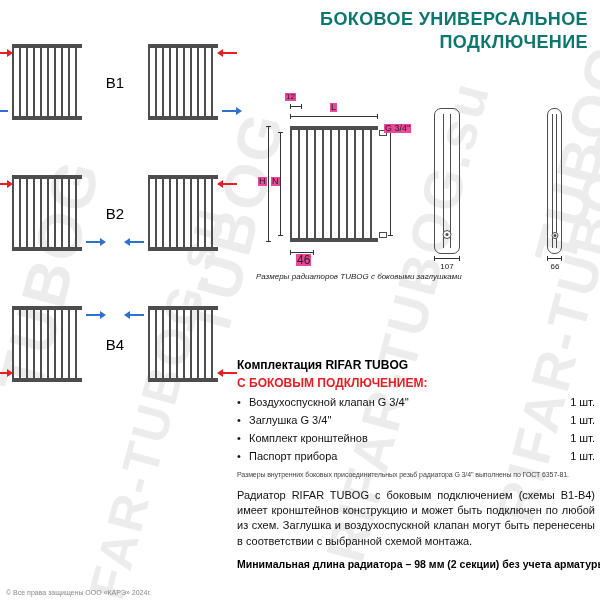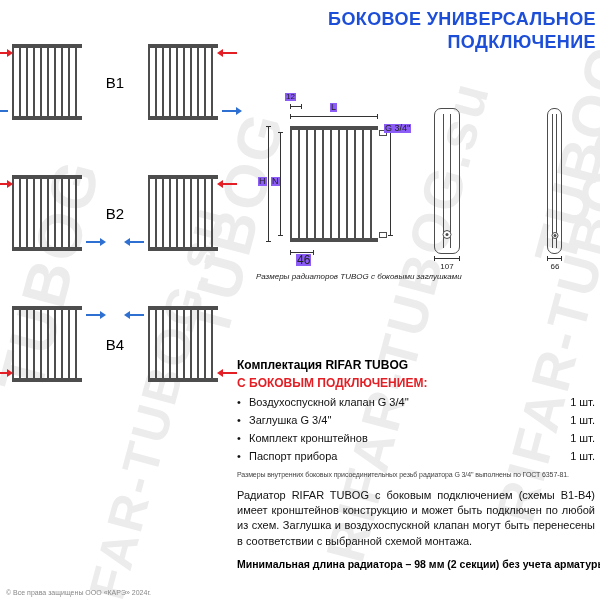--- a/index.html
+++ b/index.html
@@ -12,21 +12,21 @@
   .wm0{font-size:62px;left:-70px;top:240px;transform:rotate(-75deg)}
   .wm1{font-size:50px;left:-80px;top:400px;transform:rotate(-75deg)}
   .wm2{font-size:60px;left:120px;top:190px;transform:rotate(-75deg)}
   .wm3{font-size:54px;left:160px;top:290px;transform:rotate(-75deg)}
   .wm4{font-size:54px;left:330px;top:250px;transform:rotate(-75deg)}
   .wm5{font-size:58px;left:470px;top:120px;transform:rotate(-75deg)}
 
   .content{position:absolute;inset:0;z-index:1}
 
   
-  .title{position:absolute;top:8px;right:4px;text-align:right;font-size:18px;line-height:1.3;font-weight:bold;color:#1d4ed8;letter-spacing:.4px}
+  .title{position:absolute;top:8px;right:12px;text-align:right;font-size:18px;line-height:1.3;font-weight:bold;color:#0f766e;letter-spacing:.4px}
 
   
   .schemes{position:absolute;left:12px;top:44px;width:206px}
   .scheme-row{display:flex;align-items:center;justify-content:space-between;height:76px;margin-bottom:55px}
   .rad-wrap{position:relative;width:70px;height:76px}
   .radiator{width:100%;height:100%;border-top:4px solid #4d4d4d;border-bottom:4px solid #4d4d4d;
     background:repeating-linear-gradient(90deg,#4d4d4d 0 2px,transparent 2px 7px)}
   .scheme-label{font-weight:normal;font-size:15px;color:#000}
 
   
@@ -41,21 +41,21 @@
   
   .drawing{position:absolute;left:258px;top:100px;width:175px;height:170px}
   .dr-rad{position:absolute;left:32px;top:26px;width:88px;height:116px;border-top:4px solid #4d4d4d;border-bottom:4px solid #4d4d4d;
     background:repeating-linear-gradient(90deg,#4d4d4d 0 2px,transparent 2px 8px)}
   .stub{position:absolute;right:-9px;width:8px;height:6px;border:1.5px solid #4d4d4d;background:#fff}
   .stub.t{top:0}.stub.b{bottom:0}
   .dim-h-line{position:absolute;height:5px;border-left:1px solid #333;border-right:1px solid #333;
     background:linear-gradient(#333,#333) center/100% 1px no-repeat}
   .dim-v-line{position:absolute;width:5px;border-top:1px solid #333;border-bottom:1px solid #333;
     background:linear-gradient(#333,#333) center/1px 100% no-repeat}
-  .dim-label{position:absolute;font-size:9px;color:#222;background:#8b5cf6;padding:0 1px;line-height:1}
+  .dim-label{position:absolute;font-size:9px;color:#222;background:#ec4899;padding:0 1px;line-height:1}
   .dr-caption{position:absolute;left:256px;top:272px;font-size:8px;font-style:italic;color:#222;white-space:nowrap}
 
   
   .sideview{position:absolute;border:1.5px solid #4d4d4d;border-radius:7px;
     background-image:linear-gradient(#4d4d4d,#4d4d4d),linear-gradient(#4d4d4d,#4d4d4d);
     background-size:1px calc(100% - 10px),1px calc(100% - 10px);
     background-position:35% 5px,65% 5px;background-repeat:no-repeat}
   .valve{position:absolute;left:50%;bottom:14px;transform:translateX(-50%);width:9px;height:9px;border:1.5px solid #4d4d4d;border-radius:50%;background:#fff}
   .valve::after{content:"";position:absolute;left:50%;top:50%;width:3px;height:3px;margin:-1.5px 0 0 -1.5px;background:#4d4d4d;border-radius:50%}
   .sv-label{position:absolute;font-size:8px;color:#222;text-align:center}

